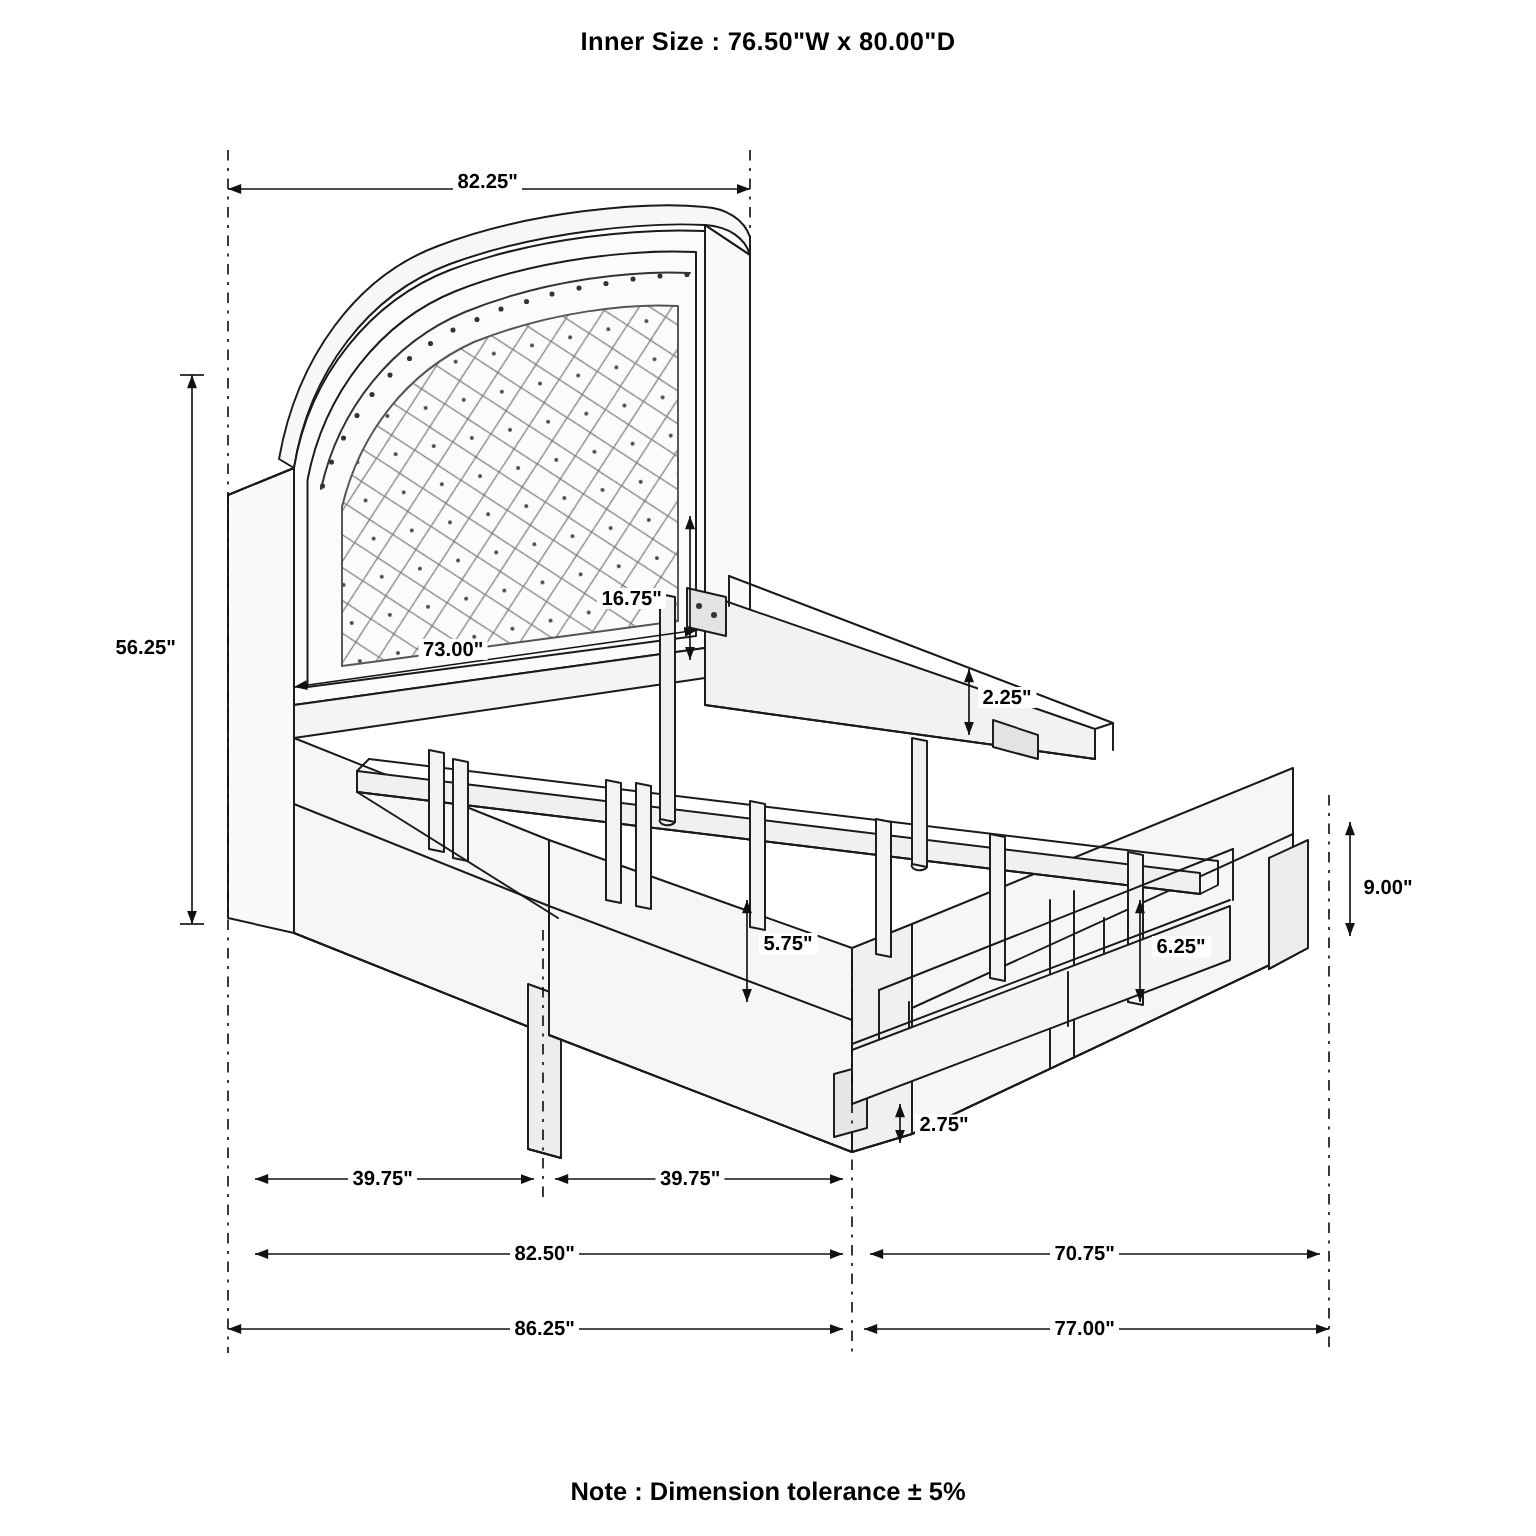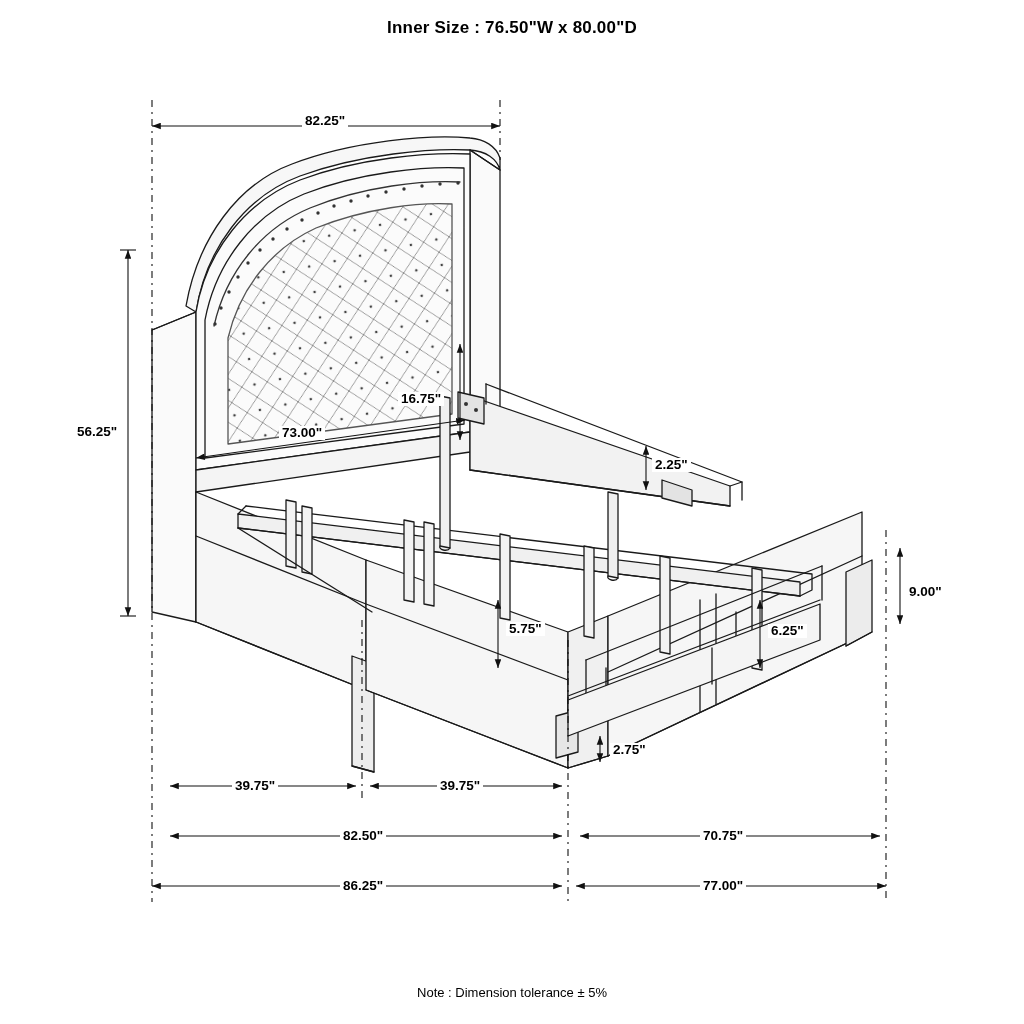--- a/index.html
+++ b/index.html
@@ -29,22 +29,22 @@
     font-size: 17px;
     font-weight: bold;
     letter-spacing: 0.2px;
   }
   .note {
     position: absolute;
     top: 985px;
     left: 0;
     width: 1024px;
     text-align: center;
-    font-size: 13px;
-    font-weight: normal;
+    font-size: 17px;
+    font-weight: bold;
   }
   svg.layer {
     position: absolute;
     left: 0;
     top: 0;
     width: 1024px;
     height: 1024px;
   }
   .dimlabel {
     position: absolute;

